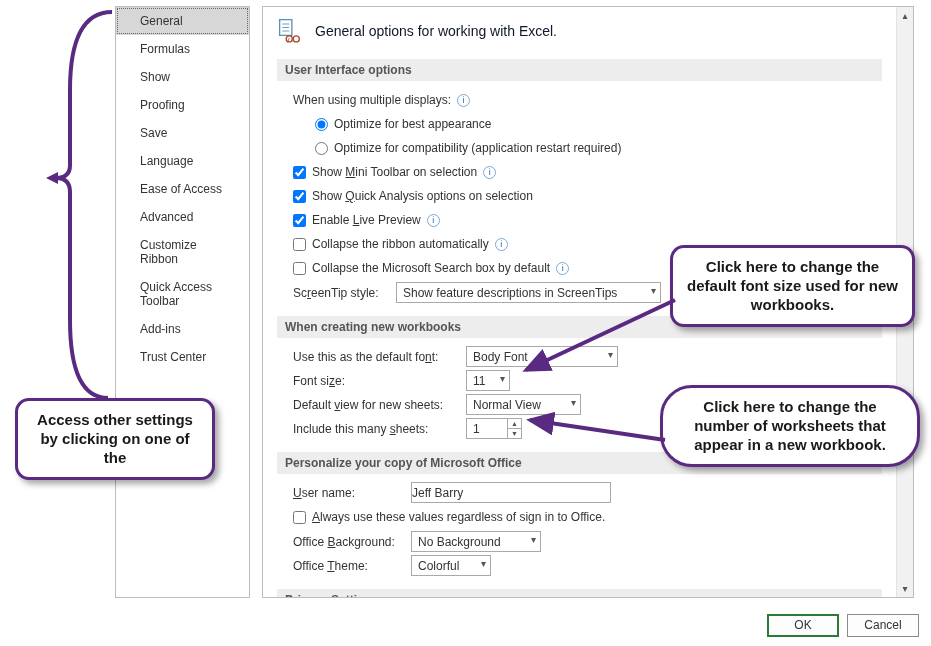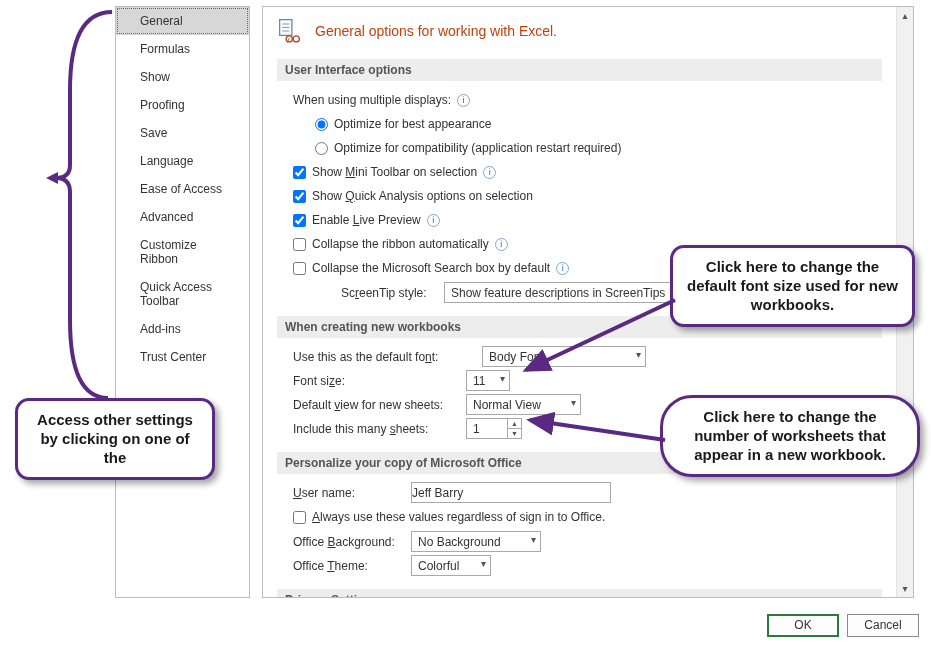--- a/index.html
+++ b/index.html
@@ -31,21 +31,21 @@
     font-size:10px; color:#555;
   }
   .scrollbar .btn.bot { position:absolute; bottom:0; }
   .content {
     position: absolute; left: 0; top: 0; right: 17px; bottom: 0; padding: 10px 14px 0 14px;
   }
 
   
   .page-head { display:flex; align-items:center; gap:10px; margin-bottom: 14px; }
   .head-icon { width: 28px; height: 28px; }
-  .head-title { font-size: 14px; color:#c2410c; }
+  .head-title { font-size: 14px; color:#0f172a; }
 
   
   .section-bar {
     background: #ededed; padding: 4px 8px; font-weight: 600; color:#555; font-size:12px;
     margin: 4px 0 8px 0;
   }
 
   .inner { padding: 0 8px 6px 16px; }
   .row { display:flex; align-items:center; gap:6px; min-height:22px; margin:2px 0; }
   .radio, .check { width:13px; height:13px; flex:none; }
@@ -170,30 +170,30 @@
         <input type="checkbox" class="check" style="">
         <span class="lbl">Collapse the ribbon automatically</span>
         <span class="info">i</span>
       </div>
       <div class="row">
         <input type="checkbox" class="check" style="">
         <span class="lbl">Collapse the Microsoft Search box by default</span>
         <span class="info">i</span>
       </div>
       <div class="field-row">
-        <span class="lbl" style="width:95px;margin-left:48px;">Sc<span class="u">r</span>eenTip style:</span>
+        <span class="lbl" style="width:95px;">Sc<span class="u">r</span>eenTip style:</span>
         <div class="dropdown" style="width:265px;">Show feature descriptions in ScreenTips</div>
       </div>
     </div>
 
     <div class="section-bar">When creating new workbooks</div>
     <div class="inner">
       <div class="field-row">
         <span class="field-label">Use this as the default fo<span class="u">n</span>t:</span>
-        <div class="dropdown" style="width:164px;margin-left:16px;">Body Font</div>
+        <div class="dropdown" style="width:152px;">Body Font</div>
       </div>
       <div class="field-row">
         <span class="field-label">Font si<span class="u">z</span>e:</span>
         <div class="dropdown" style="width:40px;">11</div>
       </div>
       <div class="field-row">
         <span class="field-label">Default <span class="u">v</span>iew for new sheets:</span>
         <div class="dropdown" style="width:115px;">Normal View</div>
       </div>
       <div class="field-row">
@@ -233,21 +233,21 @@
   </div>
 </div>
 
 <div class="bottom-bar">
   <div class="btn-win primary">OK</div>
   <div class="btn-win">Cancel</div>
 </div>
 
 <div class="callout" style="left:15px; top:398px; width:200px;">Access other settings by clicking on one of the</div>
 <div class="callout" style="left:670px; top:245px; width:245px;">Click here to change the default font size used for new workbooks.</div>
-<div class="callout" style="left:660px; top:395px; width:260px;border-radius:32px;">Click here to change the number of worksheets that appear in a new workbook.</div>
+<div class="callout" style="left:660px; top:385px; width:260px;border-radius:32px;">Click here to change the number of worksheets that appear in a new workbook.</div>
 
 <svg class="overlay" width="931" height="646">
   <defs>
     <marker id="arrowhead" markerWidth="8" markerHeight="8" refX="6" refY="3" orient="auto">
       <path d="M0,0 L7,3 L0,6 Z" fill="#5a2a82"></path>
     </marker>
   </defs>
 
   <path d="M112,12 Q70,12 70,90 L70,165 Q70,178 56,178 Q70,178 70,192 L70,320 Q70,398 108,398" fill="none" stroke="#5a2a82" stroke-width="4"></path>
   <path d="M46,178 L58,172 L58,184 Z" fill="#5a2a82"></path>

